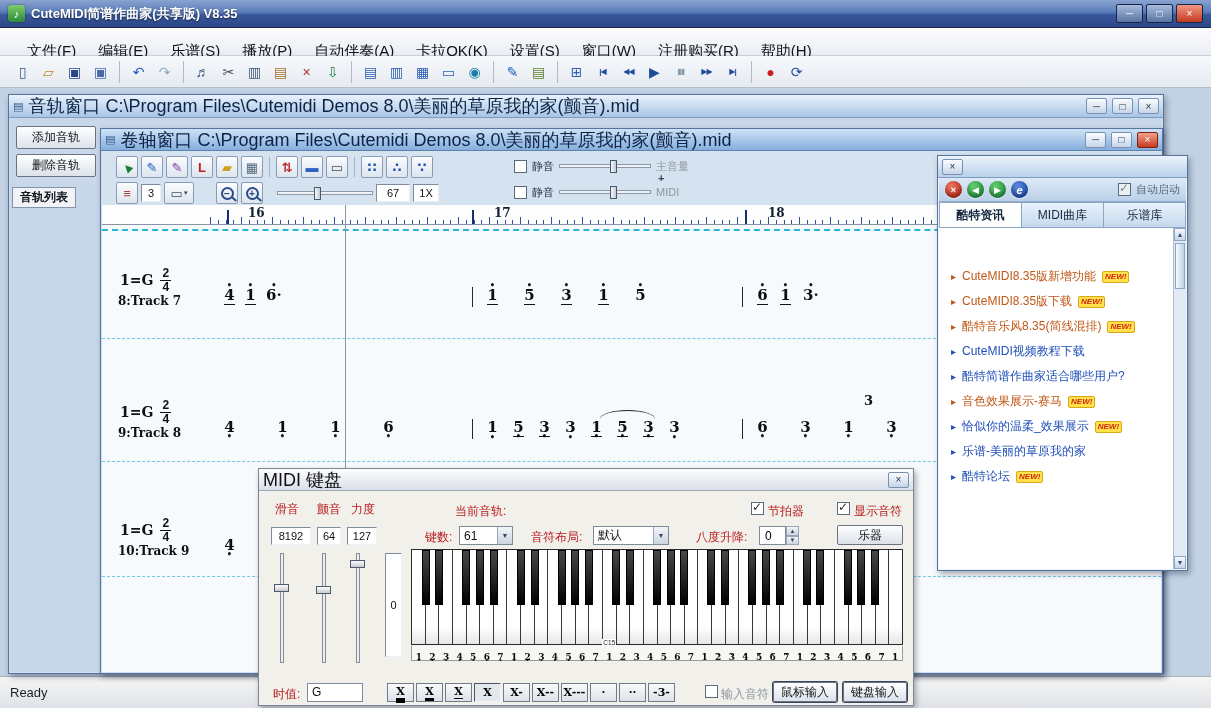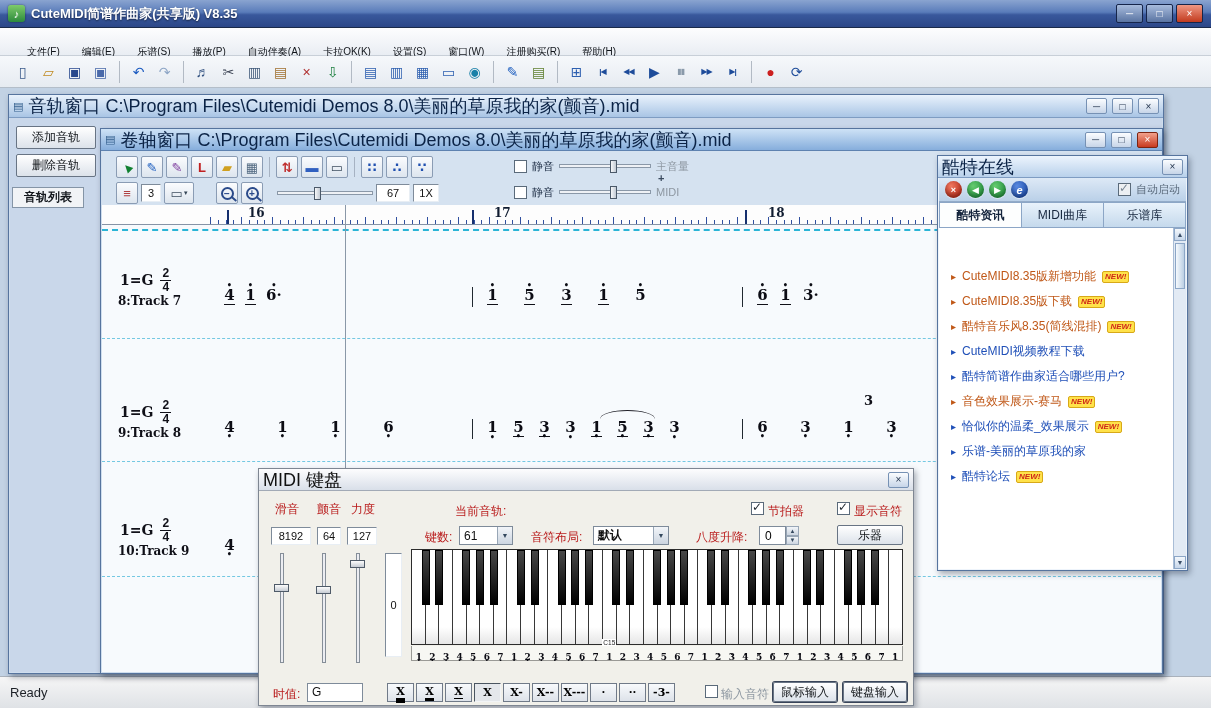--- a/index.html
+++ b/index.html
@@ -12,21 +12,21 @@
 .app-icon{width:17px;height:17px;border-radius:3px;background:linear-gradient(#7ecb6a,#2c8a3c);color:#fff;font-size:11px;
   display:flex;align-items:center;justify-content:center;box-shadow:0 0 2px #0008;}
 .titlebar .ttl{flex:1;color:#fff;font-size:13px;font-weight:bold;text-shadow:0 1px 2px #00000090;white-space:nowrap;overflow:hidden;}
 .winbtns{display:flex;gap:3px;}
 .wb{width:27px;height:19px;border-radius:2px;display:flex;align-items:center;justify-content:center;font-size:10px;
   border:1px solid #16254a;color:#fff;background:linear-gradient(#a7bbdc,#5a74a2);}
 .wb.close{background:linear-gradient(#ef9884,#c23a1e);}
 
 .menubar{position:absolute;left:0;top:28px;right:0;height:28px;background:linear-gradient(#fdfdfe,#e9edf3);
   border-bottom:1px solid #c8cfd8;display:flex;align-items:center;padding-left:16px;}
-.menu-item{padding:4px 11px;font-size:10px;color:#10141a;margin-top:20px;}
+.menu-item{padding:4px 11px;font-size:15px;color:#10141a;margin-top:20px;}
 .toolbar{position:absolute;left:0;top:56px;right:0;height:32px;background:linear-gradient(#f6f8fb,#e6ebf1);
   border-bottom:1px solid #b4bec9;display:flex;align-items:center;padding-left:10px;gap:1px;}
 .tsep{width:1px;height:22px;background:#b2bac4;margin:0 5px;flex:none;}
 .tbico{width:25px;height:25px;display:inline-flex;align-items:center;justify-content:center;border:1px solid transparent;
   border-radius:2px;flex:none;}
 .tbico .g{font-size:14px;line-height:1;}
 .tbico .g.sm{font-size:8px;font-weight:bold;letter-spacing:-1px;}
 
 .cwin{position:absolute;background:#cfdeee;border:1px solid #56749e;box-shadow:2px 3px 6px rgba(10,20,40,.35);}
 .tbar{position:absolute;left:0;top:0;right:0;height:23px;display:flex;align-items:center;gap:5px;padding:0 4px;}
@@ -38,21 +38,21 @@
 .dlg-tbar{background:linear-gradient(#fdfdfe,#d9dfe9);border-bottom:1px solid #a2aab6;height:22px;}
 .dlg-tbar .ttext{color:#111;}
 .cbtn{width:21px;height:16px;display:inline-flex;align-items:center;justify-content:center;font-size:10px;color:#23354e;
   background:linear-gradient(#fbfdff,#c7d5e8);border:1px solid #76910b4;border:1px solid #7691b4;border-radius:2px;flex:none;}
 .cbtn.close-red{background:linear-gradient(#f2a18c,#c83a20);color:#fff;border-color:#7c2412;}
 
 .track-client{position:absolute;inset:23px 1px 1px 1px;background:#c9d7ea;overflow:hidden;}
 .btn3d{background:linear-gradient(#ffffff,#dce2ea);border:1px solid #687484;border-radius:2px;font-size:12px;color:#101418;
   display:inline-flex;align-items:center;justify-content:center;}
 .side-btn{position:absolute;left:6px;width:80px;height:23px;}
-.list-label{position:absolute;left:2px;top:69px;width:72px;height:21px;background:#f1f3f6;border:1px solid #8494a6;
+.list-label{position:absolute;left:2px;top:69px;width:64px;height:21px;background:#f1f3f6;border:1px solid #8494a6;
   font-weight:bold;font-size:12px;display:flex;align-items:center;justify-content:center;color:#14181e;}
 #track-list{position:absolute;left:4px;top:96px;width:82px;}
 .track-item{height:29px;line-height:27px;padding-left:5px;margin-bottom:2px;font-size:11px;font-weight:bold;color:#0a1c3c;
   background:linear-gradient(180deg,#c3cee3,#9cacca);border:1px solid;border-color:#e7edf7 #51617f #51617f #e7edf7;}
 .track-item.selected{background:linear-gradient(180deg,#dfd0a0,#c2b06e);}
 
 .roll-client{position:absolute;inset:22px 1px 1px 1px;background:#f7fafd;overflow:hidden;}
 .roll-toolbar{position:absolute;left:0;top:0;right:0;height:56px;background:#d5e2f0;border-bottom:1px solid #9ab0c8;}
 .tools-row{position:absolute;display:flex;align-items:center;gap:3px;height:24px;}
 .rico{width:22px;height:22px;background:linear-gradient(#fbfcfe,#dde5ee);border:1px solid #8a9cb4;border-radius:2px;
@@ -615,21 +615,20 @@
             <div class="measure" style="left: 122px; gap: 12px;">
               <span class="jn note db">4</span>
             </div>
           </div>
         </div>
     </div>
   </div>
 
   <div class="cwin" id="kute-panel" style="left:937px;top:155px;width:251px;height:416px;z-index:30;background:#eef4fb;">
     <div class="tbar panel-tbar">
-      <span class="ttext">酷特在线</span>
       <span class="cbtn">×</span>
     </div>
     <div class="panel-nav">
       <span class="navc red">×</span>
       <span class="navc green">◀</span>
       <span class="navc green">▶</span>
       <span class="navc blue">e</span>
       <span class="spacer"></span>
       <span class="cb checked disabled"></span>
       <span class="autostart-label">自动启动</span>
@@ -708,21 +707,21 @@
       <span class="vbox" style="left:12px;top:36px;width:40px;">8192</span>
       <span class="vbox" style="left:58px;top:36px;width:24px;">64</span>
       <span class="vbox" style="left:88px;top:36px;width:30px;">127</span>
       <span class="dlg-label" style="left:166px;top:38px;">键数:</span>
       <span class="dd" style="left:200px;top:35px;width:54px;">
         <span class="ddval">61</span>
         <span class="ddarr">▼</span>
       </span>
       <span class="dlg-label" style="left:272px;top:38px;">音符布局:</span>
       <span class="dd" style="left:334px;top:35px;width:76px;">
-        <span class="ddval" style="font-weight:bold;">默认</span>
+        <span class="ddval" style="font-weight:normal;">默认</span>
         <span class="ddarr">▼</span>
       </span>
       <span class="dlg-label" style="left:437px;top:38px;">八度升降:</span>
       <span class="spin" style="left:500px;top:35px;">
         <span class="spinval">0</span>
         <span class="spinarr">
             <span>▲</span>
             <span>▼</span>
           </span>
       </span>

